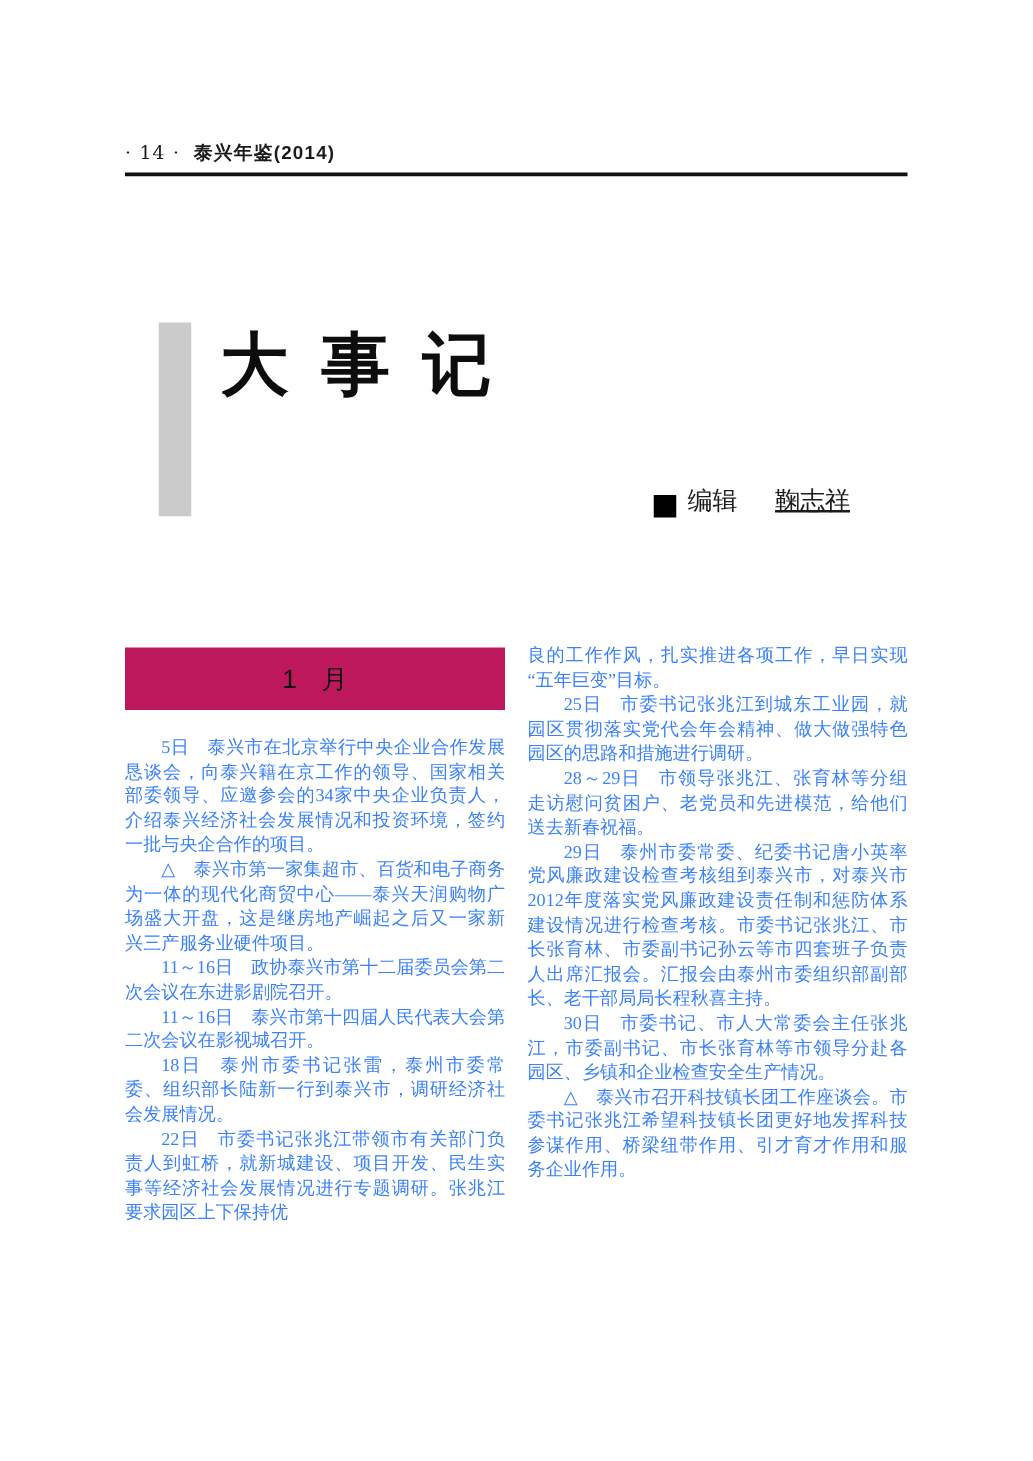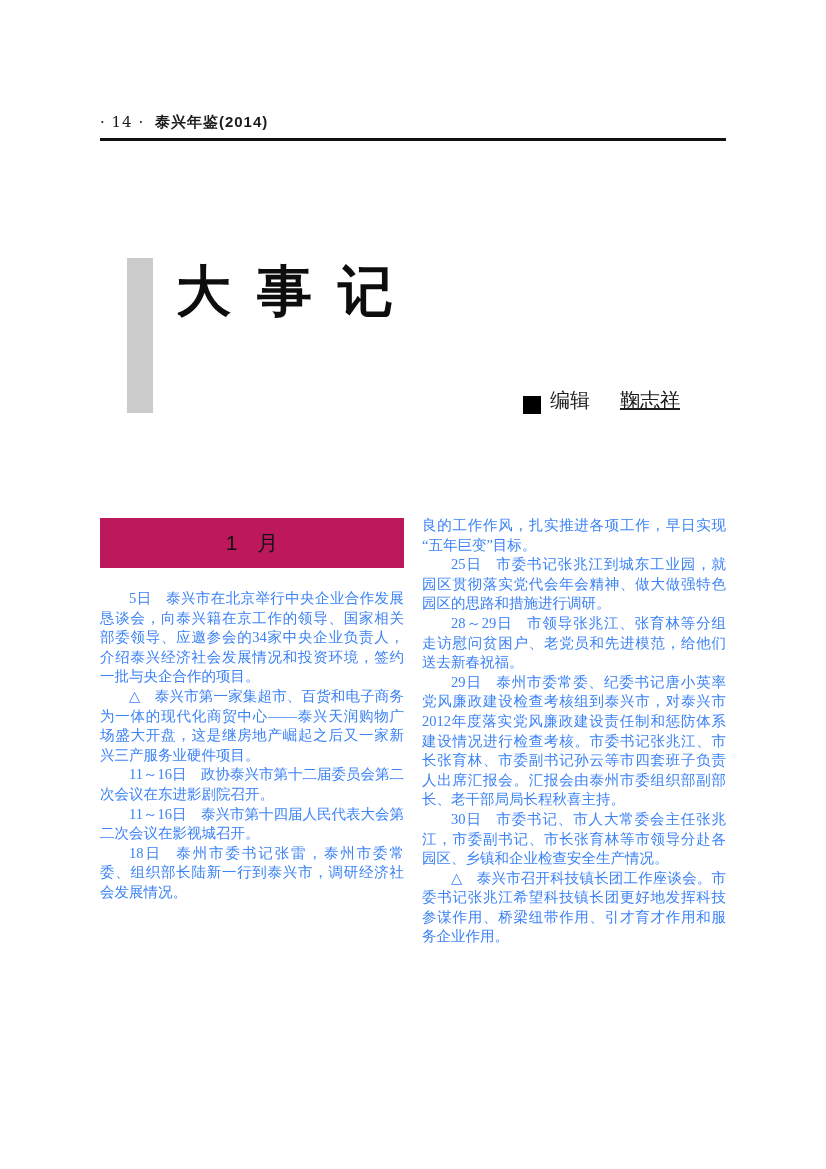--- a/index.html
+++ b/index.html
@@ -79,20 +79,21 @@
   <div class="col">
     <div class="section-header">
       <span>1 月</span>
     </div>
     <div>
         <p class="para indent"><span class="marker">5日</span>泰兴市在北京举行中央企业合作发展恳谈会，向泰兴籍在京工作的领导、国家相关部委领导、应邀参会的34家中央企业负责人，介绍泰兴经济社会发展情况和投资环境，签约一批与央企合作的项目。</p>
         <p class="para indent"><span class="marker">△</span>泰兴市第一家集超市、百货和电子商务为一体的现代化商贸中心——泰兴天润购物广场盛大开盘，这是继房地产崛起之后又一家新兴三产服务业硬件项目。</p>
         <p class="para indent"><span class="marker">11～16日</span>政协泰兴市第十二届委员会第二次会议在东进影剧院召开。</p>
         <p class="para indent"><span class="marker">11～16日</span>泰兴市第十四届人民代表大会第二次会议在影视城召开。</p>
         <p class="para indent"><span class="marker">18日</span>泰州市委书记张雷，泰州市委常委、组织部长陆新一行到泰兴市，调研经济社会发展情况。</p>
+        <p class="para indent"><span class="marker">22日</span>市委书记张兆江带领市有关部门负责人到虹桥，就新城建设、项目开发、民生实事等经济社会发展情况进行专题调研。张兆江要求园区上下保持优</p>
       </div>
   </div>
   <div class="col">
     <div>
         <p class="para">良的工作作风，扎实推进各项工作，早日实现“五年巨变”目标。</p>
         <p class="para indent"><span class="marker">25日</span>市委书记张兆江到城东工业园，就园区贯彻落实党代会年会精神、做大做强特色园区的思路和措施进行调研。</p>
         <p class="para indent"><span class="marker">28～29日</span>市领导张兆江、张育林等分组走访慰问贫困户、老党员和先进模范，给他们送去新春祝福。</p>
         <p class="para indent"><span class="marker">29日</span>泰州市委常委、纪委书记唐小英率党风廉政建设检查考核组到泰兴市，对泰兴市2012年度落实党风廉政建设责任制和惩防体系建设情况进行检查考核。市委书记张兆江、市长张育林、市委副书记孙云等市四套班子负责人出席汇报会。汇报会由泰州市委组织部副部长、老干部局局长程秋喜主持。</p>
         <p class="para indent"><span class="marker">30日</span>市委书记、市人大常委会主任张兆江，市委副书记、市长张育林等市领导分赴各园区、乡镇和企业检查安全生产情况。</p>
         <p class="para indent"><span class="marker">△</span>泰兴市召开科技镇长团工作座谈会。市委书记张兆江希望科技镇长团更好地发挥科技参谋作用、桥梁纽带作用、引才育才作用和服务企业作用。</p>

